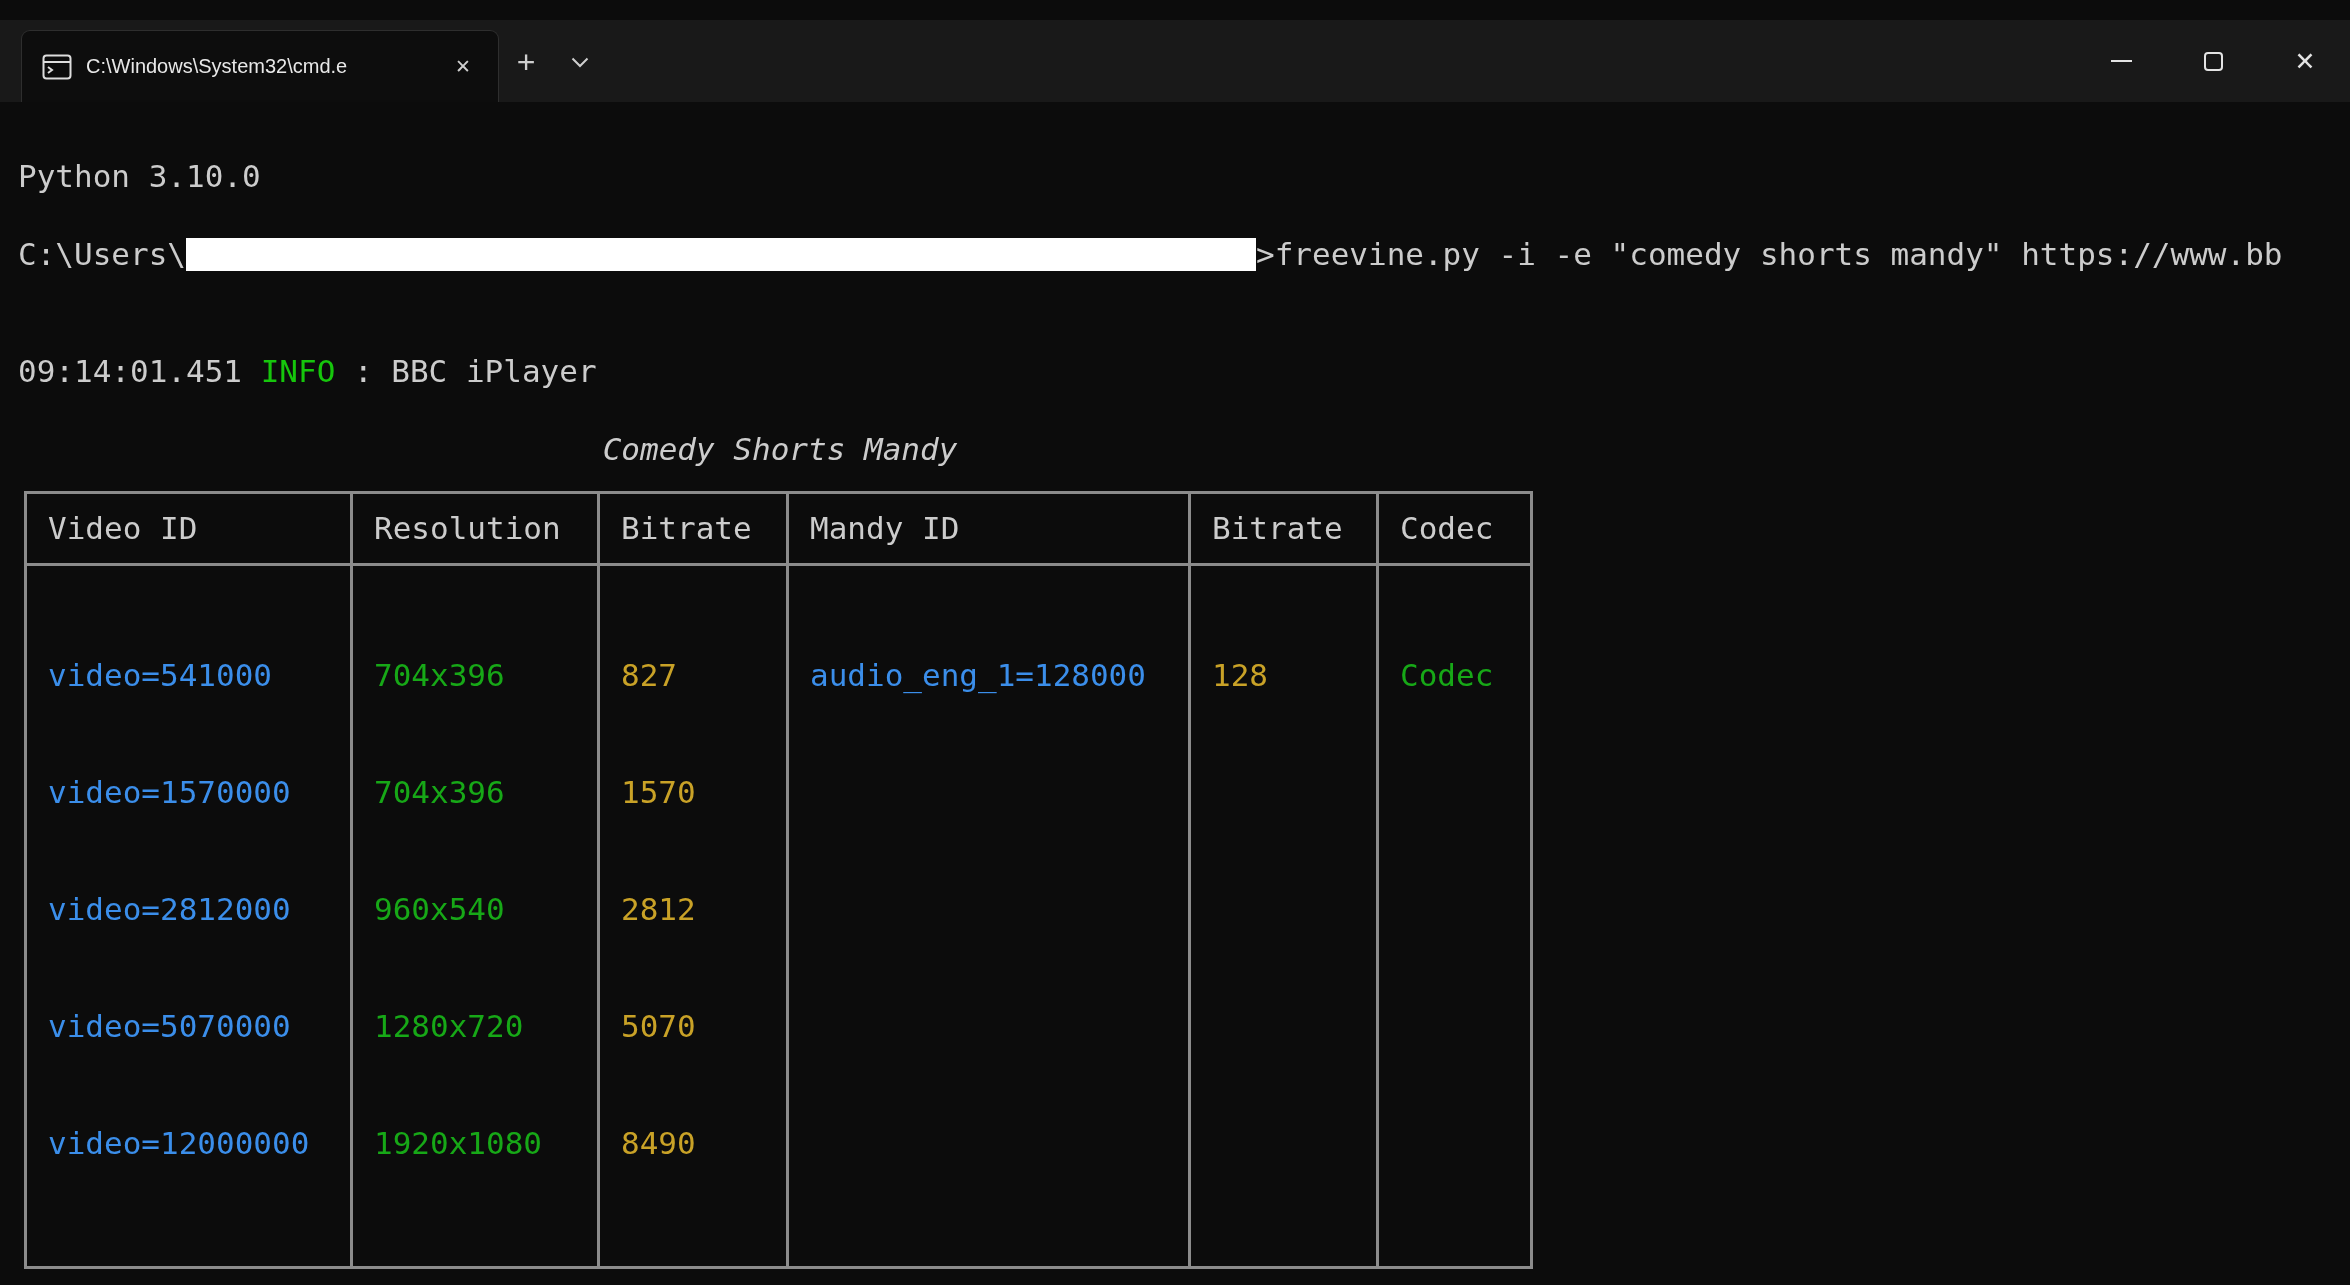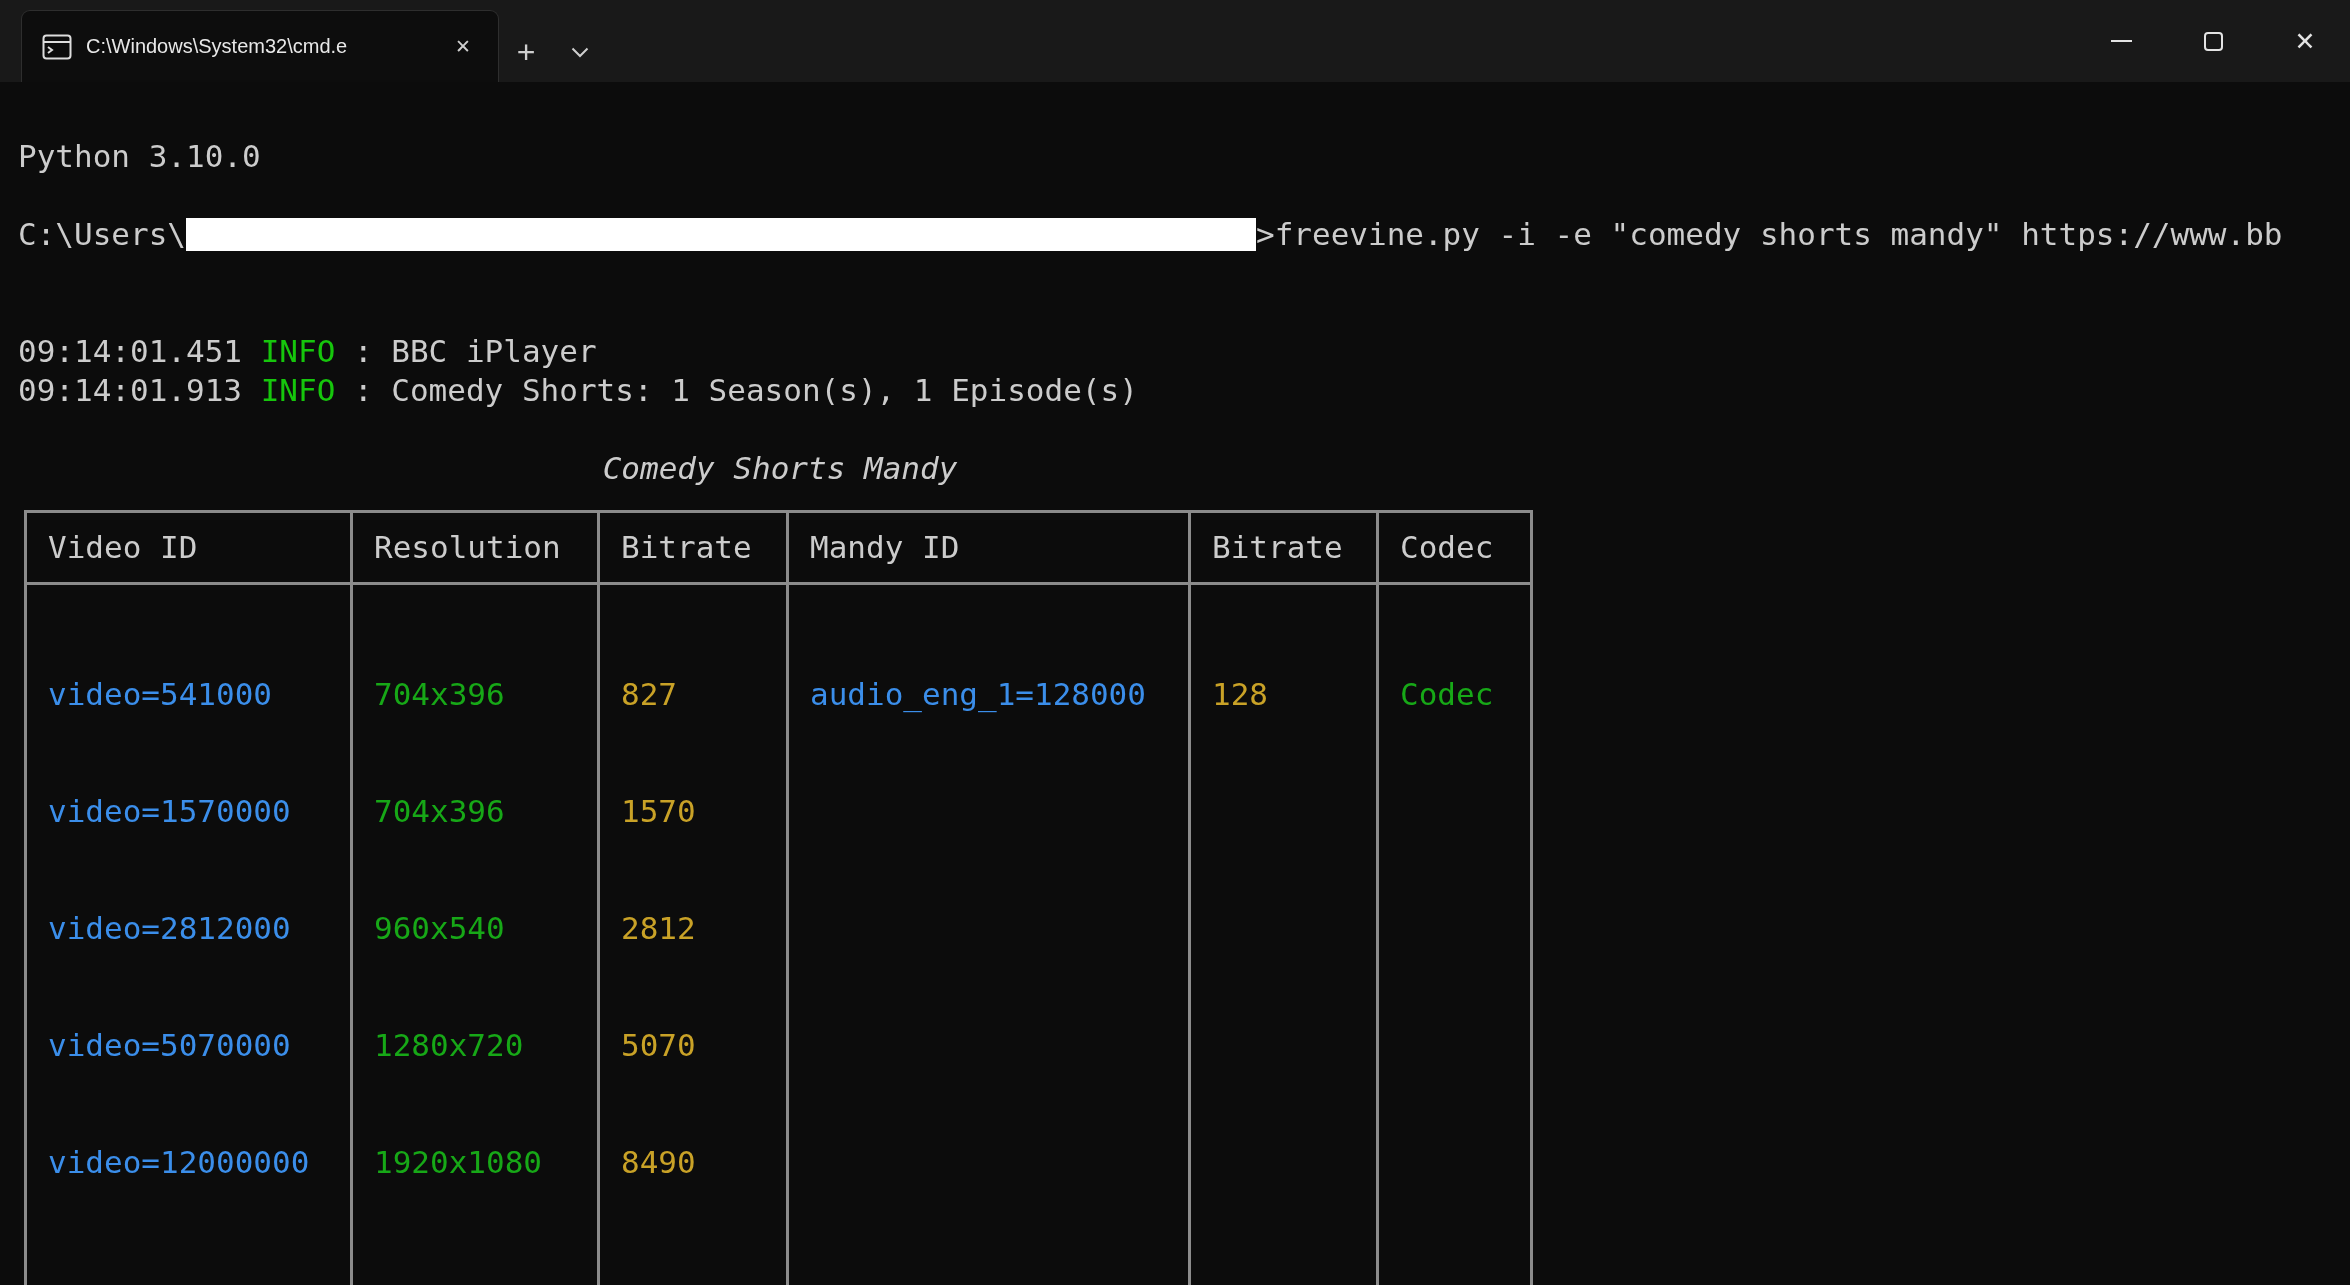--- a/index.html
+++ b/index.html
@@ -1,20 +1,20 @@
 <!DOCTYPE html>
 <html><head>
 <meta charset="utf-8">
 <style>
   * { margin:0; padding:0; box-sizing:border-box; }
   html,body { width:2350px; height:1285px; background:#0c0c0c; overflow:hidden; }
   body { font-family:"DejaVu Sans Mono", monospace; }
 
   
-  .titlebar { height:82px; background:#191919; display:flex; align-items:flex-end; }
+  .titlebar { height:82px; background:#191919; display:flex; align-items:flex-start;margin-top:20px; }
   .tab {
     margin:10px 0 0 21px; width:478px; height:72px; background:#0d0d0d;
     border:1px solid #2e2e2e; border-bottom:none; border-radius:9px 9px 0 0;
     display:flex; align-items:center; padding:0 18px 0 20px; cursor:default;
   }
   .tab-icon { width:30px; height:26px; margin-right:14px; flex:0 0 auto; }
   .tab-title {
     font-family:"Liberation Sans", sans-serif; font-size:20px; color:#e8e8e8;
     white-space:nowrap; overflow:hidden; flex:1 1 auto;
   }
@@ -101,21 +101,20 @@
   <div class="tline"><span>C:\Users\</span><span class="redact r2"></span><span>&gt;freevine.py -i -e "comedy shorts mandy" https://www.bb</span></div>
 
 
   <div class="blank"></div>
 
 
   <div class="blank"></div>
 
   <div class="tline"><span>09:14:01.451 </span><span class="green">INFO</span><span> : BBC iPlayer</span></div>
 
-  <div class="tline"><span>09:14:01.913 </span><span class="green">INFO</span><span> : Comedy Shorts: 1 Season(s), 1 Episode(s)</span></div>
 
   <div class="blank"></div>
 
   <div class="table-wrap">
     <div class="series-title">Comedy Shorts Mandy</div>
 
     <table class="streams">
       <colgroup>
         <col style="width:326px">
           <col style="width:247px">

